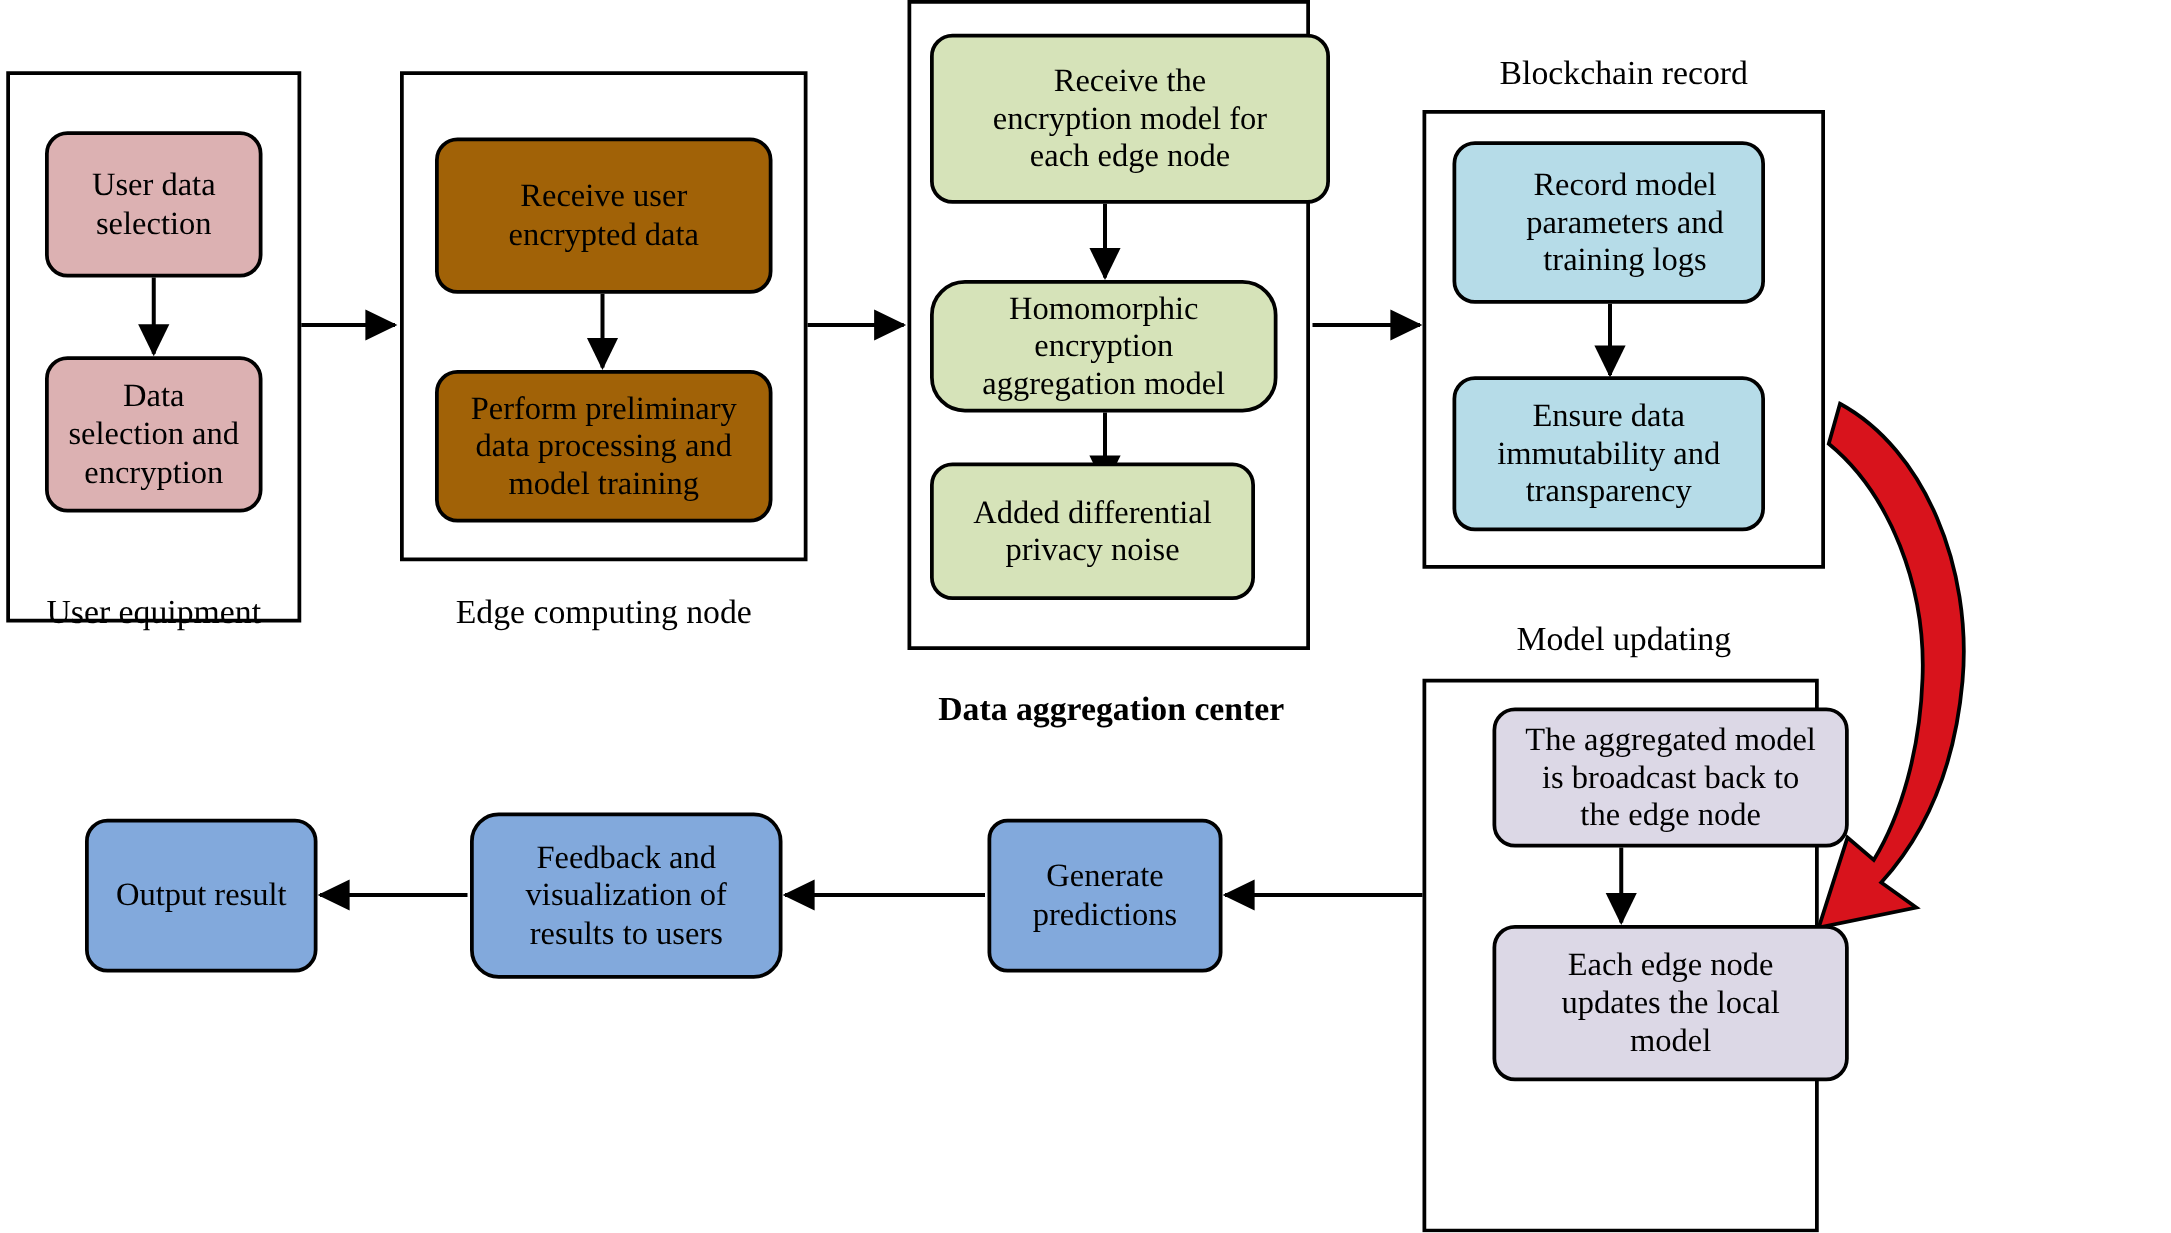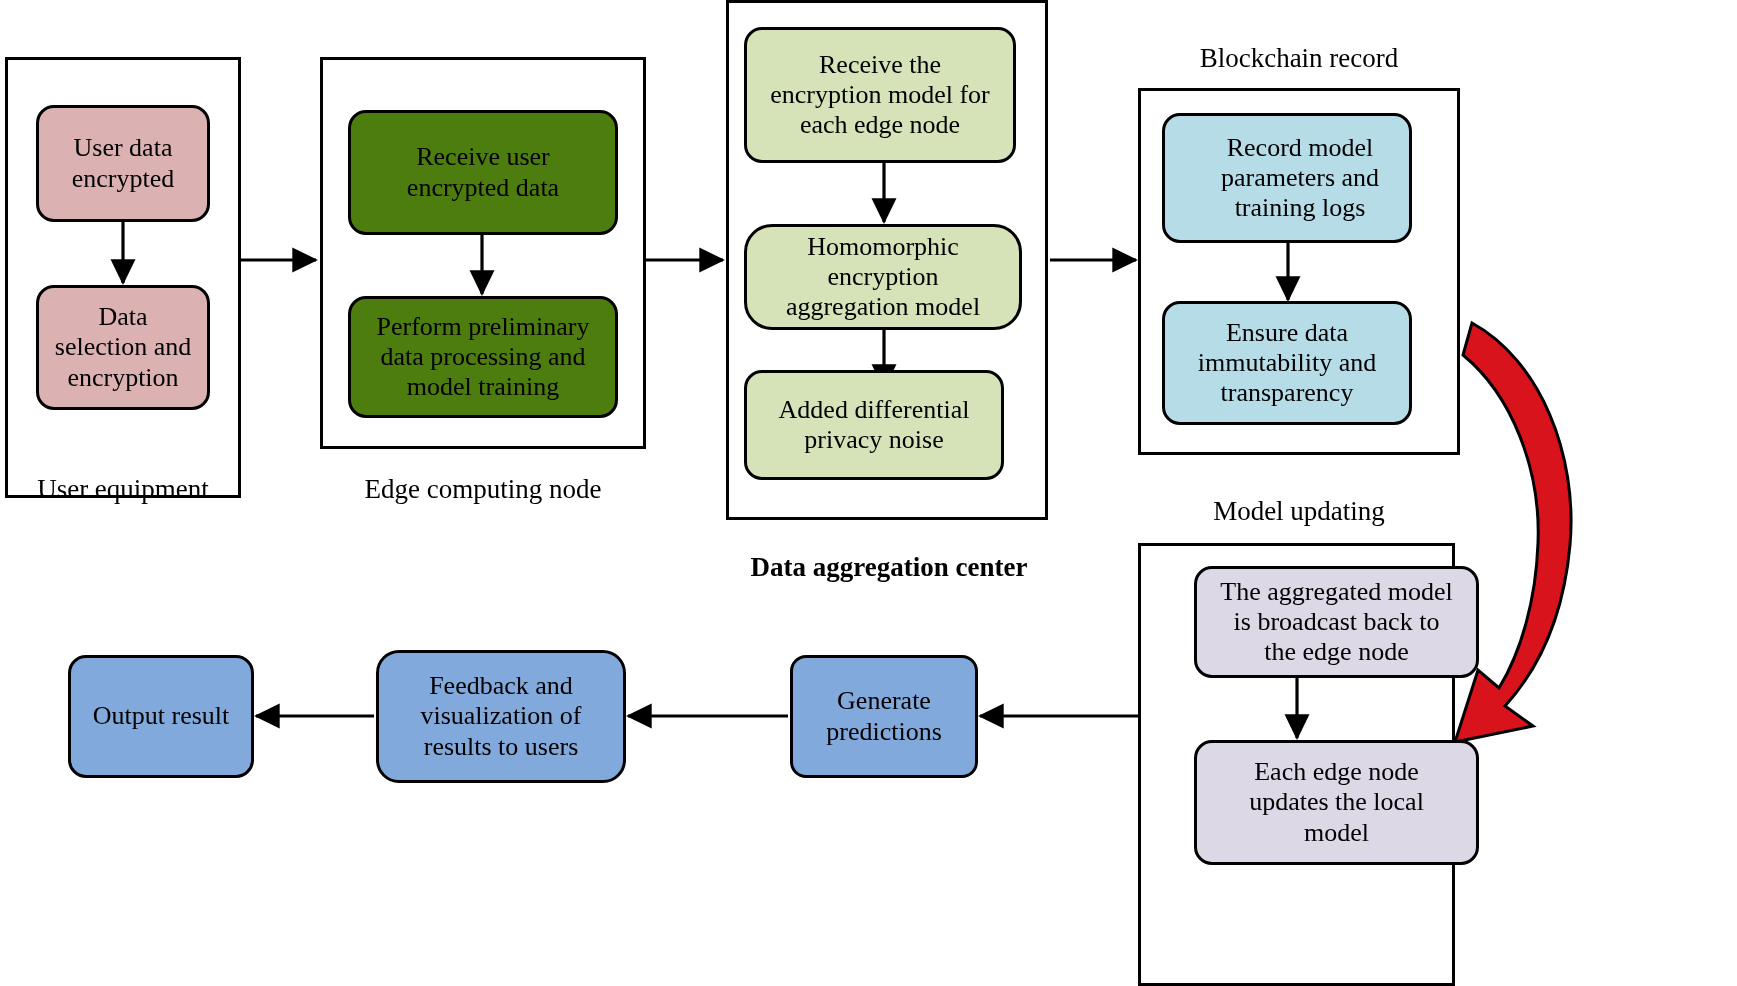--- a/index.html
+++ b/index.html
@@ -33,21 +33,21 @@
     align-items:center;
     justify-content:center;
     text-align:center;
     font-size:26px;
     line-height:1.16;
     color:#000000;
     padding:4px 6px;
     white-space:pre-line;
   }
   .pink   { background:#dcb1b2; }
-  .orange { background:#4d7c0f; }
+  .orange { background:#a16207; }
   .green  { background:#d6e3b9; }
   .cyan   { background:#b6dce8; }
   .lav    { background:#dcd8e6;margin-left:39px; }
   .blue   { background:#82a9dc; }
 
   svg.conn{
     position:absolute;left:0;top:0;
     width:1737px;height:986px;
     pointer-events:none;
     overflow:visible;
@@ -97,36 +97,36 @@
                L1478,670
                L1499,688
                C1521,652 1536,600 1538,543
                C1541,470 1512,395 1463,355
                Z" fill="#d8131c" stroke="#000" stroke-width="3"></path>
     </g>
   </svg>
 
   <div class="group" style="left:5px;top:57px;width:236px;height:441px;"></div>
   <div class="node pink" style="left:36px;top:105px;width:174px;height:117px;">User data
-encrypted</div>
+selection</div>
   <div class="node pink" style="left:36px;top:285px;width:174px;height:125px;">Data
 selection and
 encryption</div>
   <div class="caption" style="left:5px;top:475px;width:236px;">User equipment</div>
 
   <div class="group" style="left:320px;top:57px;width:326px;height:392px;"></div>
   <div class="node orange" style="left:348px;top:110px;width:270px;height:125px;">Receive user
 encrypted data</div>
   <div class="node orange" style="left:348px;top:296px;width:270px;height:122px;">Perform preliminary
 data processing and
 model training</div>
   <div class="caption" style="left:320px;top:475px;width:326px;">Edge computing node</div>
 
   <div class="group" style="left:726px;top:0px;width:322px;height:520px;"></div>
-  <div class="node green" style="left:744px;top:27px;width:272px;height:136px;">Receive the
+  <div class="node green" style="left:744px;top:27px;width:320px;height:136px;">Receive the
 encryption model for
 each edge node</div>
   <div class="node green" style="left:744px;top:224px;width:278px;height:106px;border-radius:28px;">Homomorphic
 encryption
 aggregation model</div>
   <div class="node green" style="left:744px;top:370px;width:260px;height:110px;">Added differential
 privacy noise</div>
   <div class="caption" style="left:700px;top:553px;width:378px;font-weight:bold;">Data aggregation center</div>
 
   <div class="caption" style="left:1138px;top:44px;width:322px;">Blockchain record</div>

